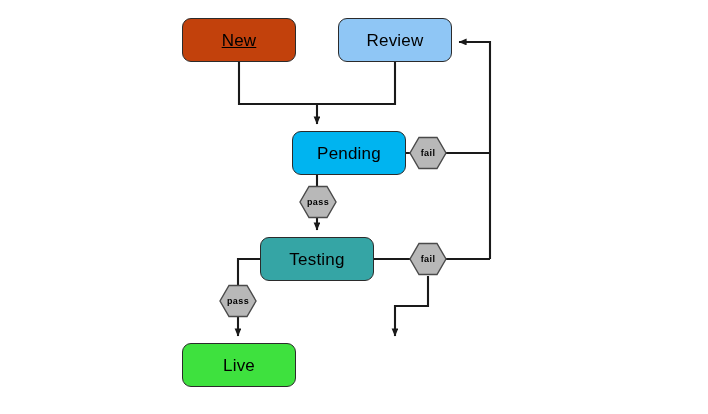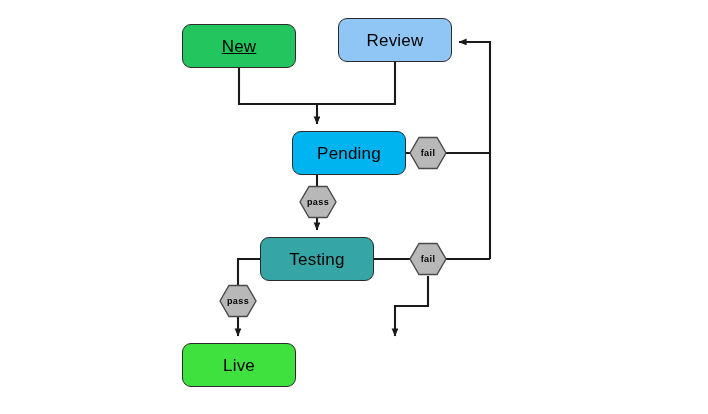--- a/index.html
+++ b/index.html
@@ -101,21 +101,21 @@
 
       <path d="M490,259 L490,42 L459,42" marker-end="url(#arrowhead)"></path>
 
       <path d="M260,259 L238,259 L238,286"></path>
       <path d="M238,316 L238,336" marker-end="url(#arrowhead)"></path>
 
       <path d="M428,276 L428,306 L395,306 L395,336" marker-end="url(#arrowhead)"></path>
     </g>
   </svg>
 
-  <div class="node" style="left:182px; top:24px; width:114px; height:44px; background:#22c55e;text-decoration:underline;">
+  <div class="node" style="left:182px; top:18px; width:114px; height:44px; background:#c2410c;text-decoration:underline;">
     <span>New</span>
   </div>
 
   <div class="node" style="left:338px; top:18px; width:114px; height:44px; background:#8fc6f5;align-items:center;">
     <span>Review</span>
   </div>
 
   <div class="node" style="left:260px; top:131px; width:114px; height:44px; background:#00b4f0;margin-left:32px;">
     <span>Pending</span>
   </div>

